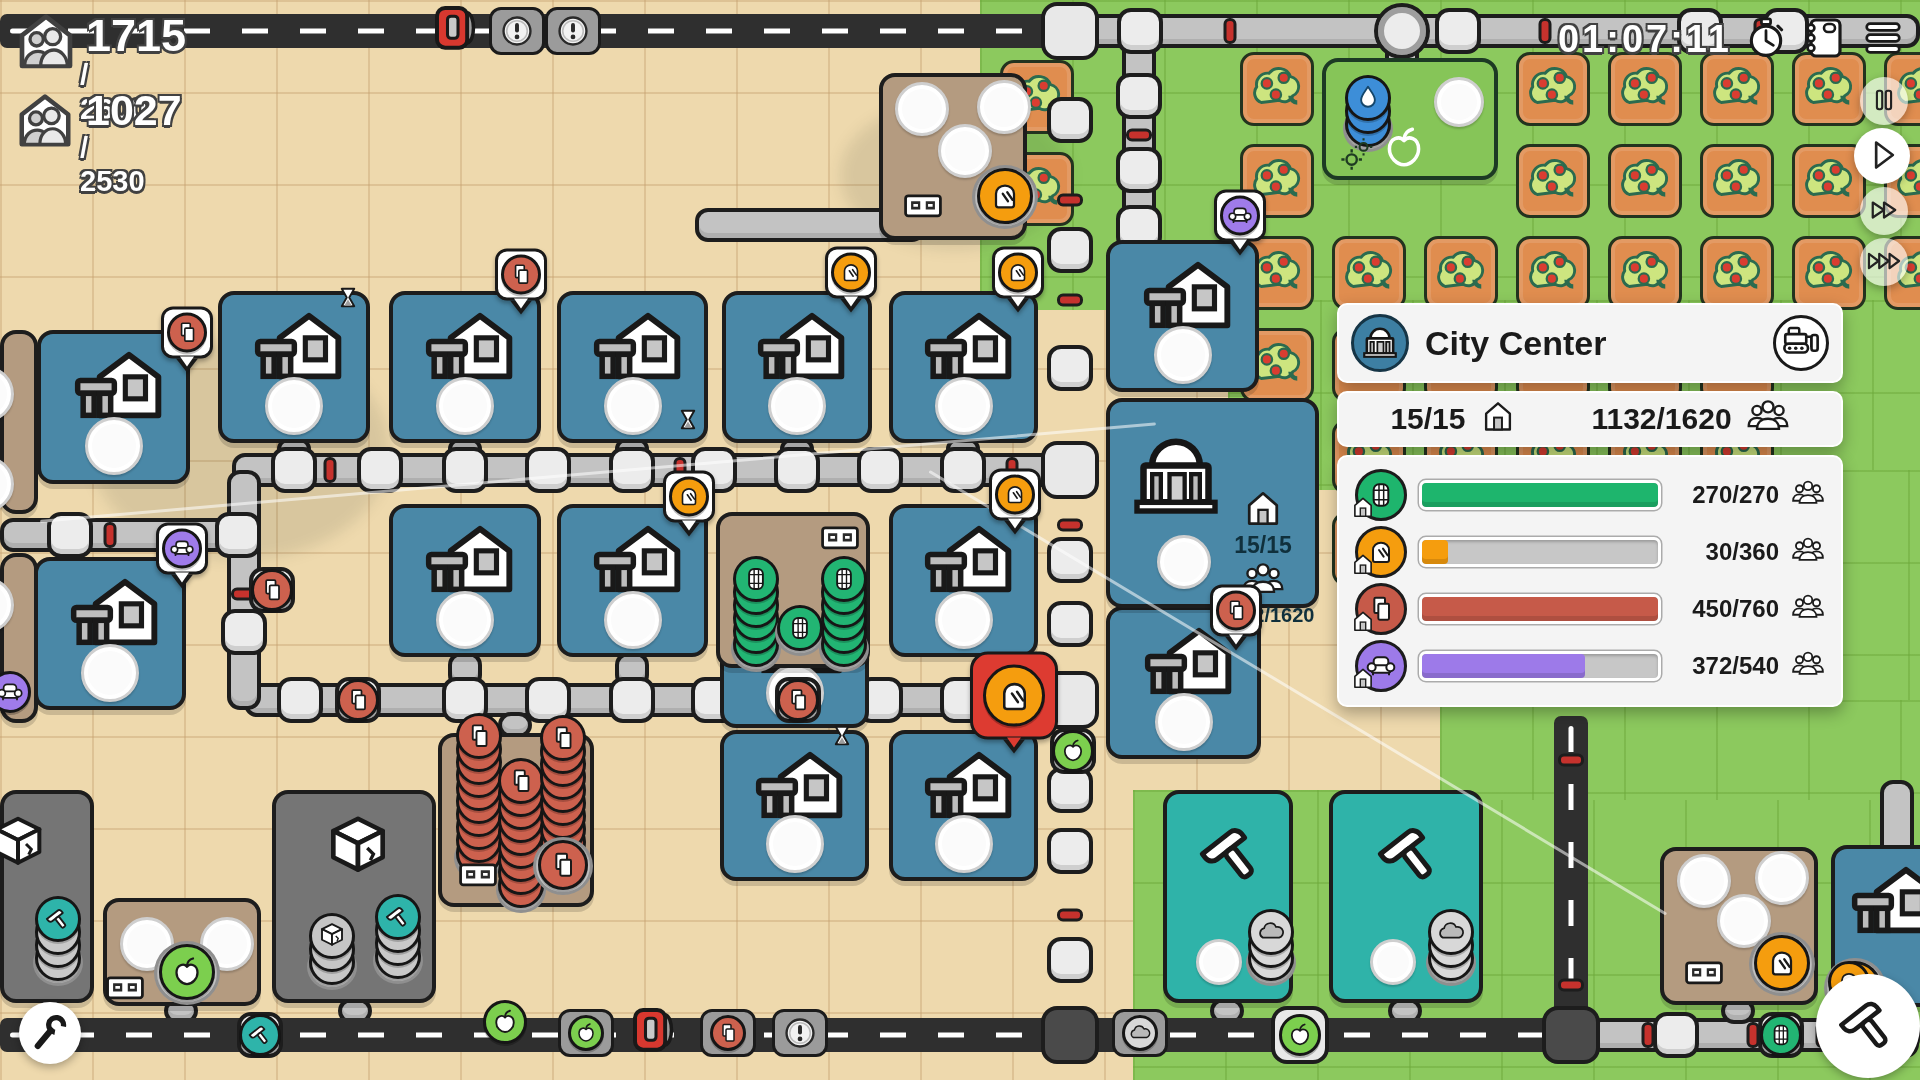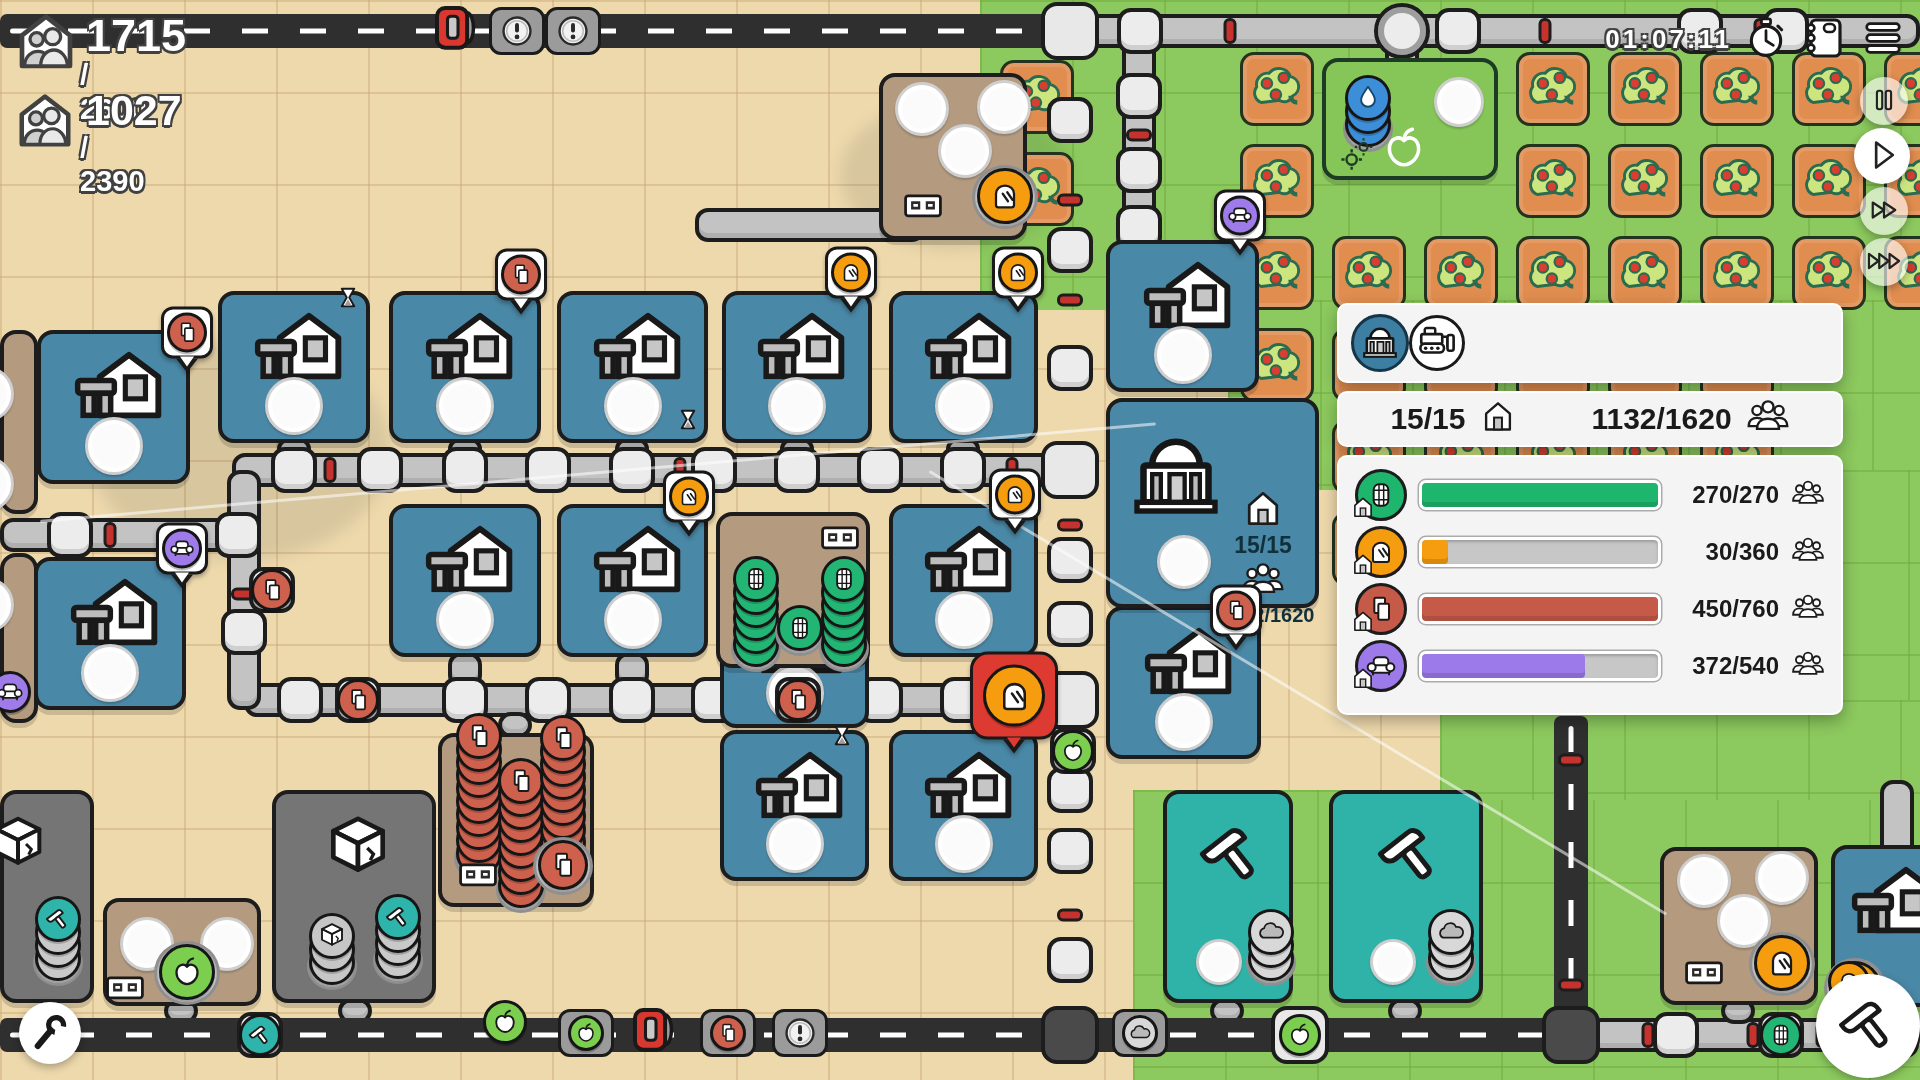--- a/index.html
+++ b/index.html
@@ -45,29 +45,29 @@
   .ghost{background:rgba(255,255,255,.62)}
   
   #panel{position:absolute;left:1337px;top:303px;width:506px}
   .card{background:#f4f4f4;border:2px solid #fff;border-radius:10px;box-shadow:0 6px 16px rgba(0,0,0,.30);margin-bottom:8px}
   .card.header{height:80px;display:flex;align-items:center;padding:0 12px}
   .hicon{width:58px;height:58px;border-radius:50%;background:#3d7fa3;border:3px solid #163546;display:flex;align-items:center;justify-content:center;flex:0 0 auto}
   .card.header h1{flex:1;margin-left:16px;font-size:34px;font-weight:bold;color:#1a1a1a}
   .dozer{width:56px;height:56px;border-radius:50%;background:#fff;border:3px solid #191919;display:flex;align-items:center;justify-content:center;cursor:pointer}
   .card.sub{height:56px;display:flex;align-items:center;justify-content:center;gap:14px;font-size:30px;font-weight:bold;color:#1a1a1a}
   .card.sub .gap{width:46px}
-  .card.stats{padding:12px 16px 16px}
+  .card.stats{padding:12px 16px 8px}
   .prow{display:flex;align-items:center;gap:12px;height:52px;margin-bottom:5px}
   .rowicon{position:relative;width:52px;height:52px;border-radius:50%;border:3px solid #1c1c1c;flex:0 0 auto;display:flex;align-items:center;justify-content:center}
   .rowicon .mini{position:absolute;left:-8px;bottom:-6px}
   .bar{position:relative;flex:1;height:30px;background:#c7c7c7;border:3px solid #fff;border-radius:7px;box-shadow:0 0 0 1.5px #ababab,inset 0 2px 3px rgba(0,0,0,.22);overflow:hidden}
   .fill{position:absolute;left:0;top:0;bottom:0;border-radius:4px;box-shadow:inset 0 -5px 0 rgba(0,0,0,.12)}
   .plabel{width:106px;text-align:right;font-size:24px;font-weight:bold;color:#1a1a1a}
   #timerbar{position:absolute;top:14px;right:14px;display:flex;align-items:center;gap:12px}
-  #timer{font-size:26px;letter-spacing:3px}
+  #timer{font-size:38px;letter-spacing:3px}
 </style>
 </head>
 <body>
 
 <div id="app">
   <div id="map" class="abs" style="left:0;top:0;width:1920px;height:1080px">
       <div class="green" style="left:980px;top:0px;width:940px;height:310px"></div>
       <div class="green" style="left:1228px;top:300px;width:692px;height:190px"></div>
       <div class="green" style="left:1540px;top:470px;width:380px;height:330px"></div>
       <div class="green" style="left:1133px;top:790px;width:787px;height:290px"></div>
@@ -1237,21 +1237,21 @@
   </div>
   <div class="abs" style="left:14px;top:86px">
     <span class="abs" style="left:0;top:4px"><svg width="62" height="62" viewBox="0 0 48 48">
           <path d="M6 42V19L24 5l18 14v23z" fill="#fff" stroke="#414141" stroke-width="3.5" stroke-linejoin="round"></path>
           <circle cx="17" cy="22" r="5" fill="#cfcfcf" stroke="#414141" stroke-width="2.5"></circle>
           <circle cx="29" cy="20" r="6" fill="#e9e9e9" stroke="#414141" stroke-width="2.5"></circle>
           <path d="M8 42c0-7 5-11 10-11s9 4 9 11z" fill="#cfcfcf" stroke="#414141" stroke-width="2.5"></path>
           <path d="M20 42c0-8 5-12 10-12s10 5 10 12z" fill="#e9e9e9" stroke="#414141" stroke-width="2.5"></path>
         </svg></span>
     <div class="hudnum abs" style="left:72px;top:0;font-size:43px">1027</div>
-    <div class="hudnum abs" style="left:66px;top:46px;font-size:29px">/ 2390</div>
+    <div class="hudnum abs" style="left:66px;top:46px;font-size:29px">/ 2530</div>
   </div>
 
   <div id="timerbar">
     <span id="timer" class="hudnum">01:07:11</span>
     <span><svg width="44" height="44" viewBox="0 0 48 48">
           <rect x="19" y="3" width="10" height="6" rx="2" fill="#fff" stroke="#191919" stroke-width="3"></rect>
           <circle cx="24" cy="27" r="16" fill="#fff" stroke="#191919" stroke-width="3.4"></circle>
           <path d="M24 27V16m0 11l8 5" stroke="#191919" stroke-width="3" stroke-linecap="round" fill="none"></path>
           <path d="M37 11l4 4" stroke="#191919" stroke-width="3.4" stroke-linecap="round"></path>
         </svg></span>
@@ -1314,20 +1314,21 @@
       <div class="hicon">
           <span><svg width="42" height="42" viewBox="0 0 48 48">
               <path d="M13 21a11 11 0 0 1 22 0" fill="#fff" stroke="#161616" stroke-width="3"></path>
               <rect x="9" y="21" width="30" height="17" rx="1" fill="#fff" stroke="#161616" stroke-width="3"></rect>
               <rect x="13" y="25" width="4" height="13" fill="#bdbdbd" stroke="#161616" stroke-width="2"></rect>
               <rect x="21" y="25" width="7" height="13" fill="#cfcfcf" stroke="#161616" stroke-width="2"></rect>
               <rect x="31" y="25" width="4" height="13" fill="#bdbdbd" stroke="#161616" stroke-width="2"></rect>
               <rect x="6" y="38" width="36" height="4" fill="#fff" stroke="#161616" stroke-width="2.5"></rect>
             </svg></span>
         </div>
+      <h1>City Center</h1>
       <button class="dozer">
           <span><svg width="42" height="42" viewBox="0 0 48 48">
               <rect x="10" y="8" width="12" height="9" rx="2" fill="#fff" stroke="#191919" stroke-width="2.8"></rect>
               <rect x="6" y="15" width="24" height="11" rx="2" fill="#fff" stroke="#191919" stroke-width="3"></rect>
               <rect x="5" y="26" width="27" height="10" rx="5" fill="#fff" stroke="#191919" stroke-width="3"></rect>
               <circle cx="11" cy="31" r="2" fill="#191919"></circle>
               <circle cx="18" cy="31" r="2" fill="#191919"></circle>
               <circle cx="25" cy="31" r="2" fill="#191919"></circle>
               <path d="M30 18h6v12" fill="none" stroke="#191919" stroke-width="3"></path>
               <rect x="36" y="16" width="7" height="18" rx="2.5" fill="#fff" stroke="#191919" stroke-width="3"></rect>

